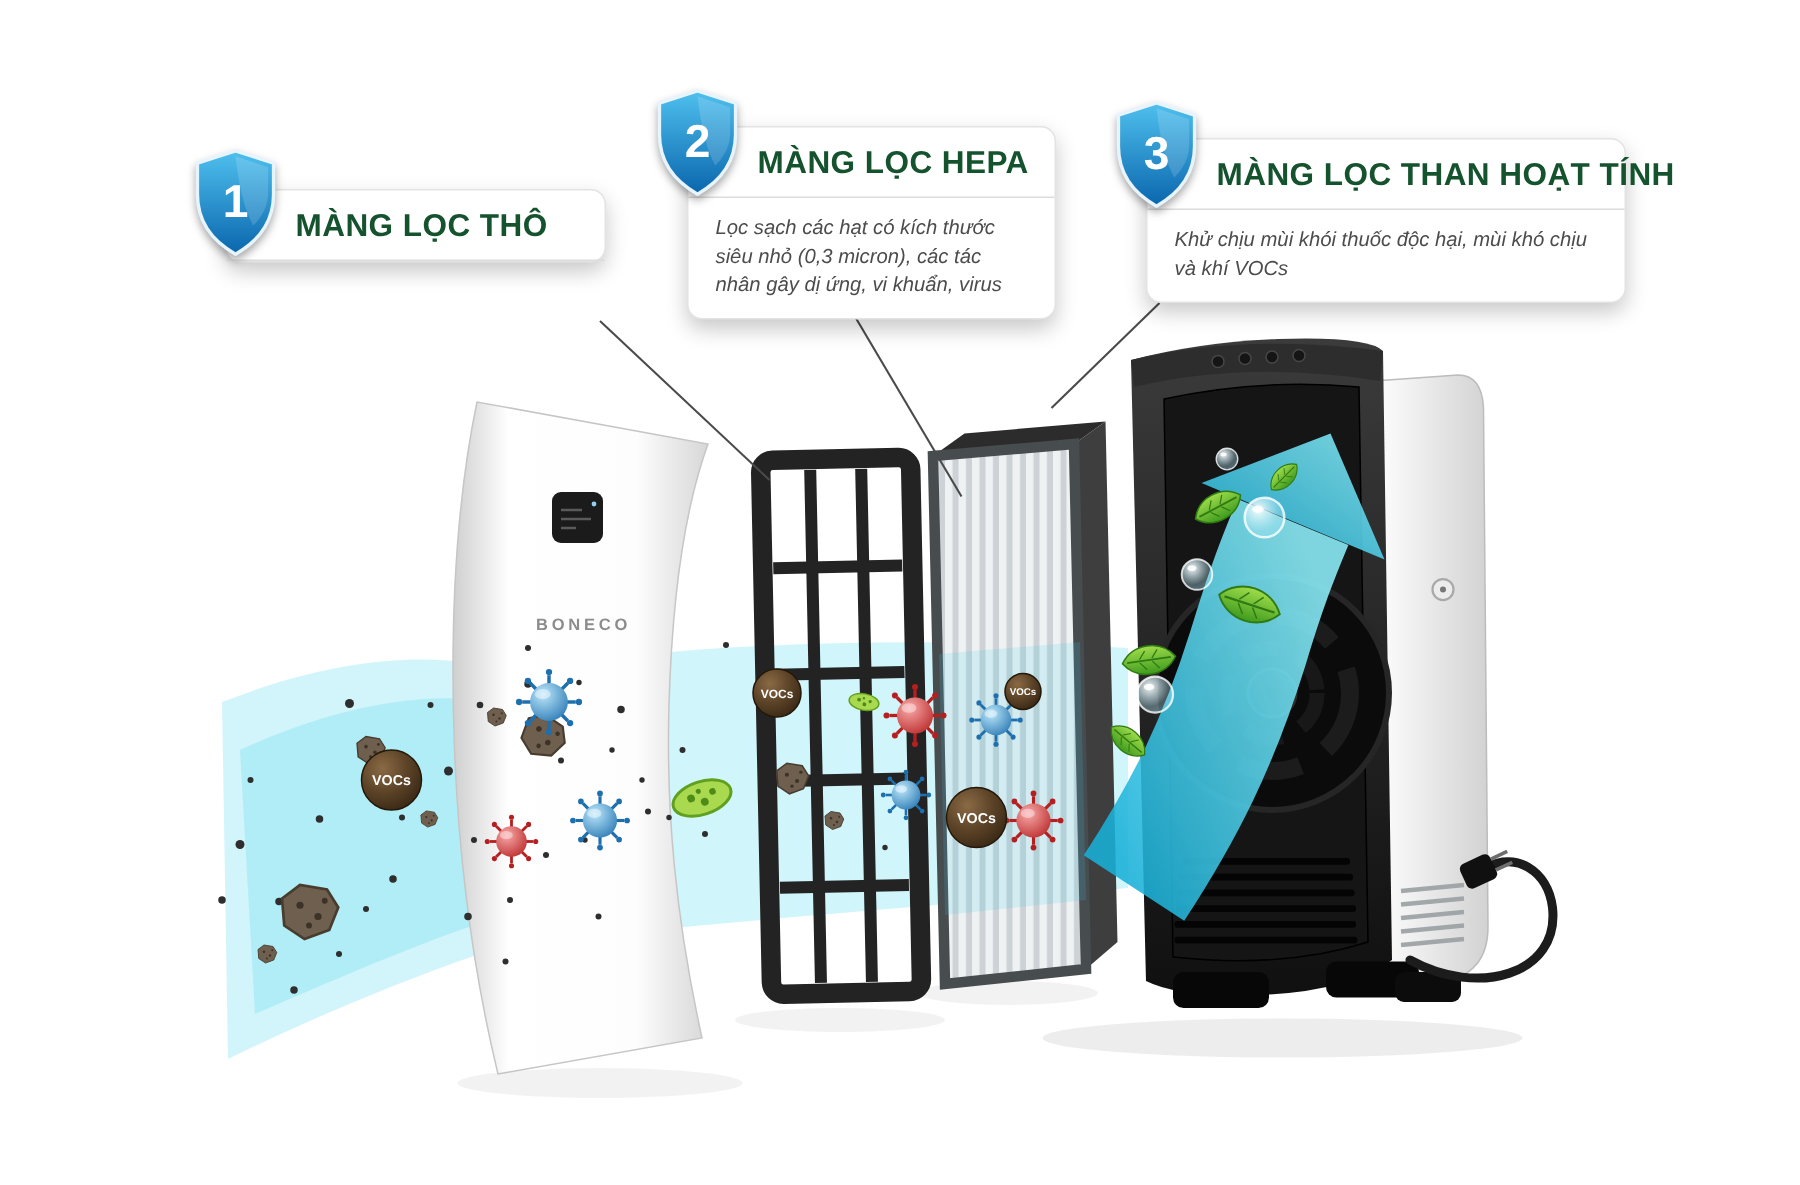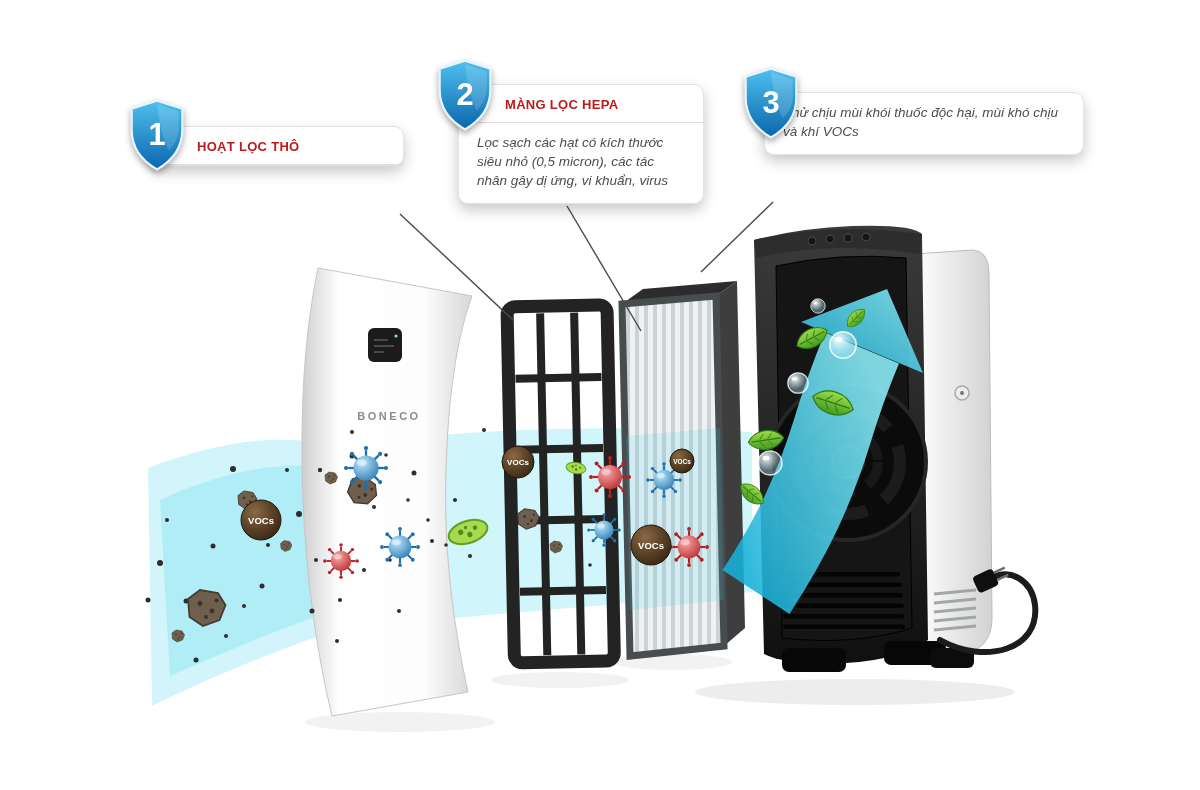--- a/index.html
+++ b/index.html
@@ -1,21 +1,21 @@
 <!DOCTYPE html>
 <html><head>
 <meta charset="utf-8">
 <style>
   html,body{margin:0;padding:0;background:#fff;}
   .stage{position:relative;width:1200px;height:790px;background:#fff;overflow:hidden;
          font-family:"Liberation Sans",sans-serif;}
   #scene{position:absolute;left:0;top:0;z-index:1;}
   .callout{position:absolute;background:#fff;border:1px solid #e3e3e3;border-radius:10px;
            box-shadow:0 6px 14px rgba(0,0,0,.22);z-index:2;}
-  .callout-header{font-weight:bold;font-size:13px;color:#b91c1c;letter-spacing:.3px;
+  .callout-header{font-weight:bold;font-size:21px;color:#14532d;letter-spacing:.3px;
                   padding:12px 14px 10px 46px;border-bottom:1px solid #dcdcdc;white-space:nowrap;}
   .callout-body{font-size:13.5px;font-style:italic;color:#4c4c4c;line-height:1.42;
                 padding:10px 16px 13px 18px;}
   .shield{position:absolute;z-index:3;filter:drop-shadow(0 3px 3px rgba(0,0,0,.35));}
 </style>
 </head>
 <body>
 
 <div class="stage">
 
@@ -321,51 +321,52 @@
     </g>
 
     <g stroke="#4a4a4a" stroke-width="1.4">
       <line x1="400" y1="214" x2="513" y2="320"></line>
       <line x1="567" y1="206" x2="641" y2="331"></line>
       <line x1="773" y1="202" x2="701" y2="272"></line>
     </g>
   </svg>
 
   <div class="callout" style="left:150px;top:126px;width:252px">
-    <div class="callout-header">HOẠT LỌC THÔ</div>
+    <div class="callout-header">MÀNG LỌC THÔ</div>
   </div>
   <svg class="shield" style="left:128px;top:98px" width="58" height="74" viewBox="0 0 64 80">
     <defs>
         <linearGradient id="sg1" x1="0" y1="0" x2="0" y2="1">
       <stop offset="0" stop-color="#4fc0ee"></stop>
           <stop offset="1" stop-color="#0a66ad"></stop>
     </linearGradient>
       </defs>
     <path d="M32 2 L60 11 V34 C60 56 48 69 32 78 C16 69 4 56 4 34 V11 Z" fill="url(#sg1)" stroke="#e8f4fb" stroke-width="2.5"></path>
     <path d="M32 6 L56 14 V33 C56 42 52 50 45 57 C38 44 34 25 32 6 Z" fill="#fff" opacity="0.15"></path>
     <text x="32" y="51" text-anchor="middle" font-size="34" font-weight="bold" fill="#fff">1</text>
   </svg>
 
   <div class="callout" style="left:458px;top:84px;width:244px">
     <div class="callout-header">MÀNG LỌC HEPA</div>
-    <div class="callout-body">Lọc sạch các hạt có kích thước siêu nhỏ (0,5 micron), các tác nhân gây dị ứng, vi khuẩn, virus</div>
+    <div class="callout-body">Lọc sạch các hạt có kích thước siêu nhỏ (0,3 micron), các tác nhân gây dị ứng, vi khuẩn, virus</div>
   </div>
   <svg class="shield" style="left:436px;top:58px" width="58" height="74" viewBox="0 0 64 80">
     <defs>
         <linearGradient id="sg2" x1="0" y1="0" x2="0" y2="1">
       <stop offset="0" stop-color="#4fc0ee"></stop>
           <stop offset="1" stop-color="#0a66ad"></stop>
     </linearGradient>
       </defs>
     <path d="M32 2 L60 11 V34 C60 56 48 69 32 78 C16 69 4 56 4 34 V11 Z" fill="url(#sg2)" stroke="#e8f4fb" stroke-width="2.5"></path>
     <path d="M32 6 L56 14 V33 C56 42 52 50 45 57 C38 44 34 25 32 6 Z" fill="#fff" opacity="0.15"></path>
     <text x="32" y="51" text-anchor="middle" font-size="34" font-weight="bold" fill="#fff">2</text>
   </svg>
 
   <div class="callout" style="left:764px;top:92px;width:318px">
+    <div class="callout-header">MÀNG LỌC THAN HOẠT TÍNH</div>
     <div class="callout-body">Khử chịu mùi khói thuốc độc hại, mùi khó chịu và khí VOCs</div>
   </div>
   <svg class="shield" style="left:742px;top:66px" width="58" height="74" viewBox="0 0 64 80">
     <defs>
         <linearGradient id="sg3" x1="0" y1="0" x2="0" y2="1">
       <stop offset="0" stop-color="#4fc0ee"></stop>
           <stop offset="1" stop-color="#0a66ad"></stop>
     </linearGradient>
       </defs>
     <path d="M32 2 L60 11 V34 C60 56 48 69 32 78 C16 69 4 56 4 34 V11 Z" fill="url(#sg3)" stroke="#e8f4fb" stroke-width="2.5"></path>

